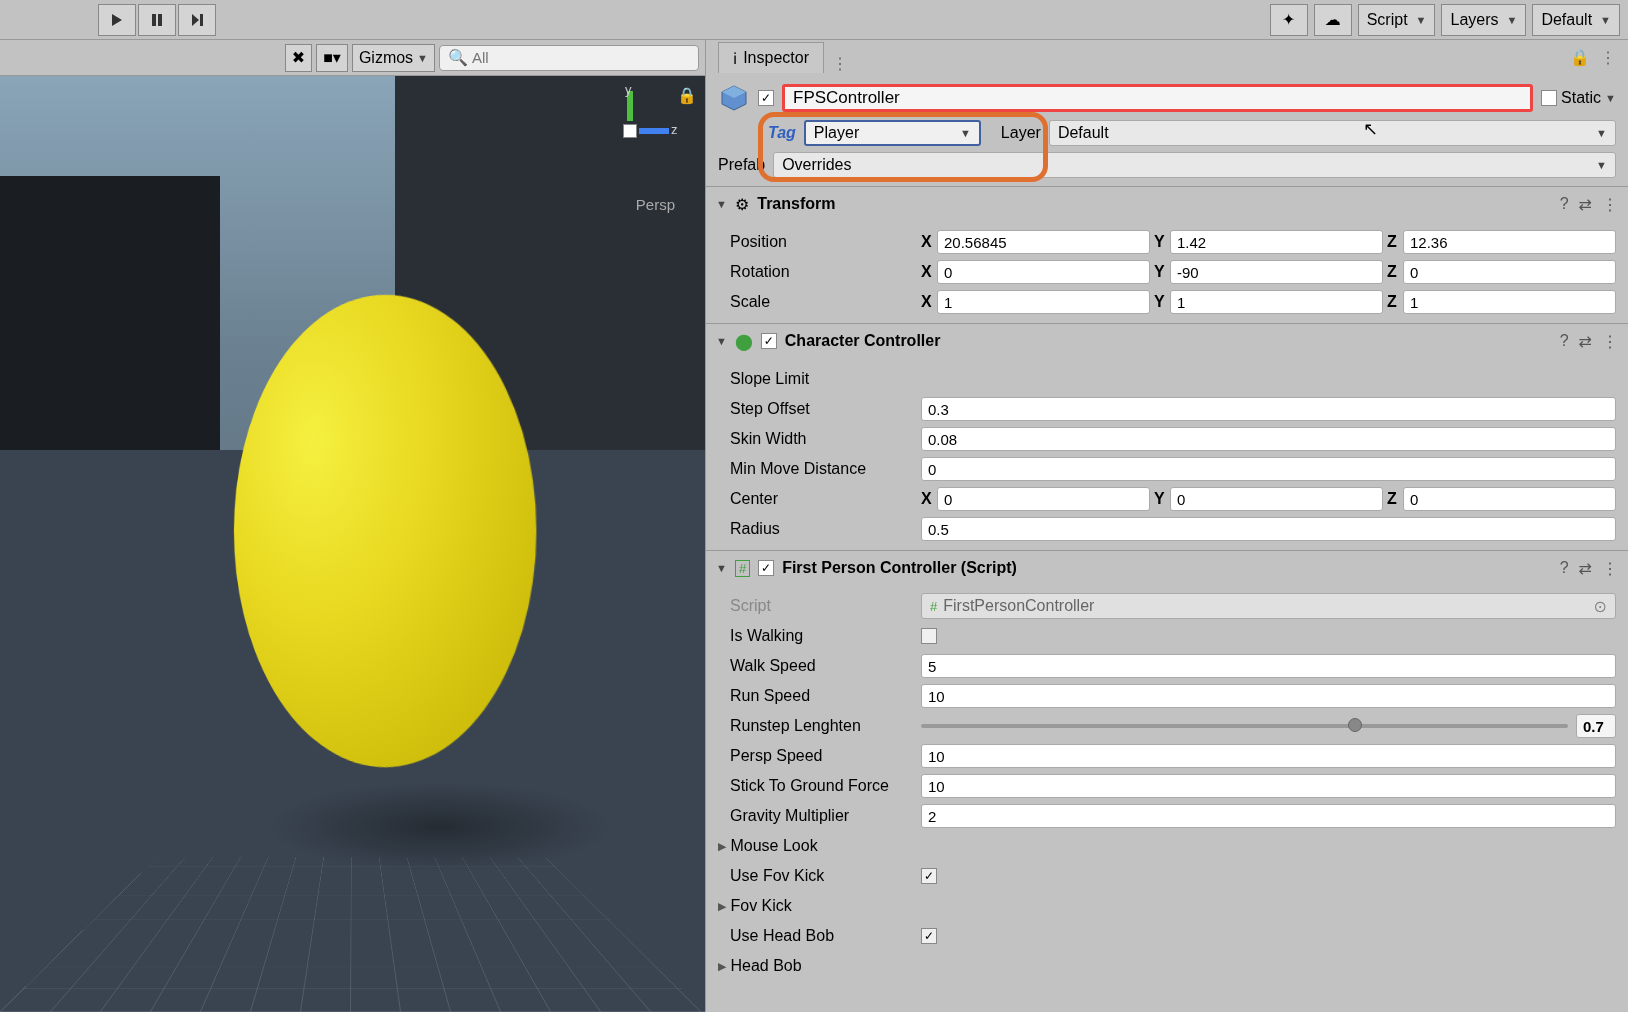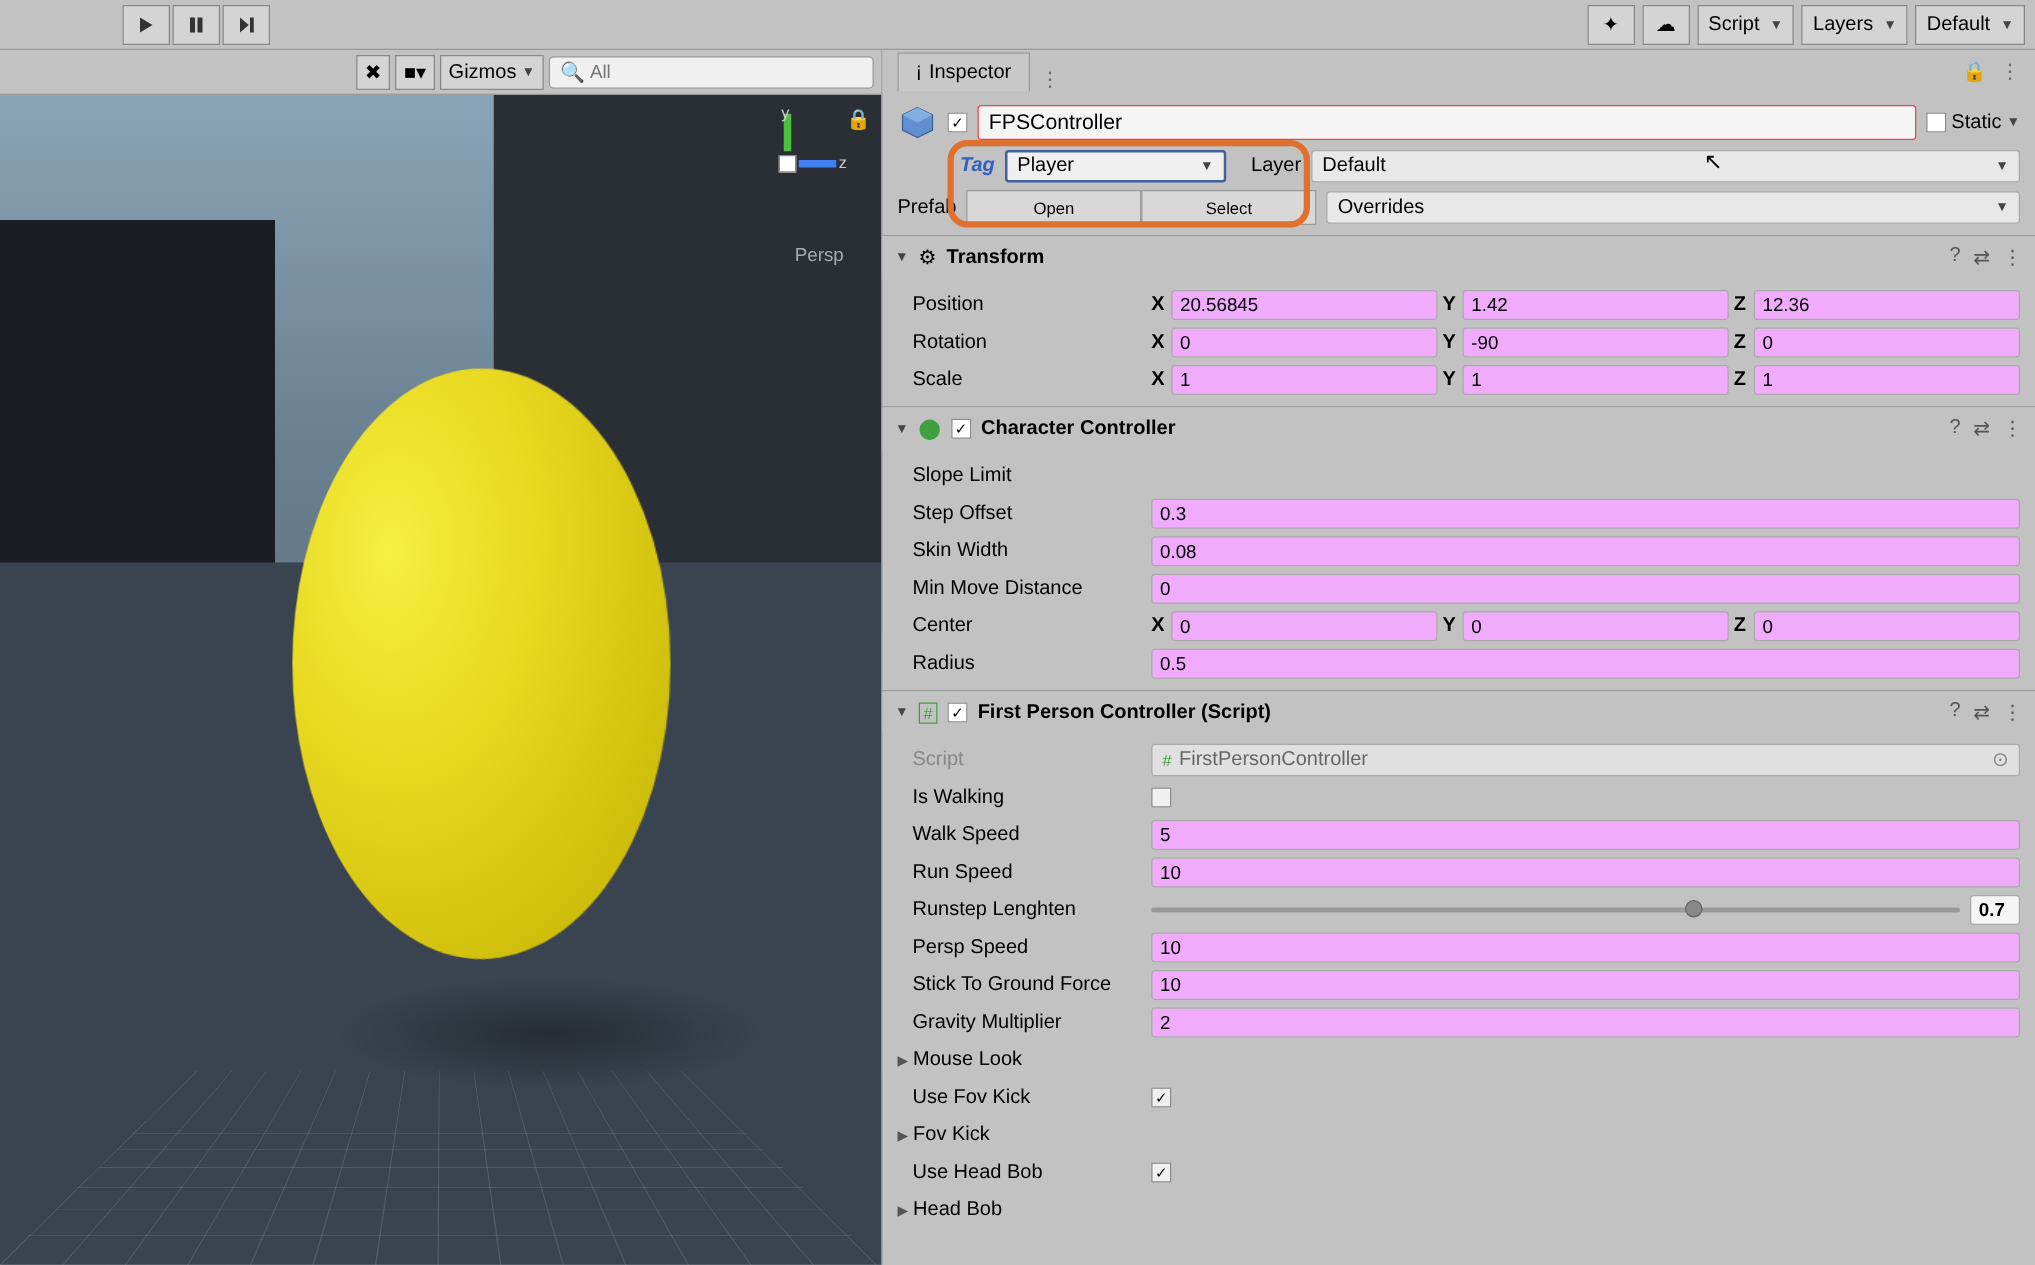--- a/index.html
+++ b/index.html
@@ -41,21 +41,21 @@
 .persp-label { position: absolute; top: 120px; right: 30px; color: #aaa; font-size: 15px; }
 .lock-icon { position: absolute; top: 10px; right: 8px; color: #888; }
 
 
 .inspector-panel { flex: 1; background: #c2c2c2; display: flex; flex-direction: column; border-left: 1px solid #999; }
 .inspector-tab { height: 34px; display: flex; align-items: center; padding: 0 12px; background: #c2c2c2; }
 .tab-active { background: #c8c8c8; border-top: 1px solid #999; border-left: 1px solid #999; border-right: 1px solid #999; padding: 4px 14px; display: flex; align-items: center; gap: 6px; }
 .inspector-header { padding: 8px 12px; display: flex; flex-direction: column; gap: 6px; }
 .header-row1 { display: flex; align-items: center; gap: 8px; }
 .cube-icon { width: 32px; height: 32px; }
-.name-input { flex: 1; height: 28px; background: #f5f5f5; border: 1px solid #ef4444; border-radius: 3px; padding: 0 8px; font-size: 17px; }
+.name-input { flex: 1; height: 28px; background: #f5f5f5; border: 3px solid #ef4444; border-radius: 3px; padding: 0 8px; font-size: 17px; }
 .static-group { display: flex; align-items: center; gap: 4px; }
 .header-row2 { display: flex; align-items: center; gap: 8px; position: relative; }
 .tag-highlight { position: absolute; top: -8px; left: 40px; width: 290px; height: 70px; border: 5px solid #e07030; border-radius: 16px; pointer-events: none; z-index: 10; }
 .tag-label { color: #3060c0; font-weight: bold; margin-left: 50px; font-style: italic; }
 .dropdown-field { height: 26px; background: #f0f0f0; border: 2px solid #4060a0; border-radius: 3px; padding: 0 8px; display: flex; align-items: center; justify-content: space-between; cursor: pointer; }
 .dropdown-plain { height: 26px; background: #e8e8e8; border: 1px solid #aaa; border-radius: 3px; padding: 0 8px; display: flex; align-items: center; justify-content: space-between; cursor: pointer; }
 .prefab-row { display: flex; align-items: center; gap: 8px; }
 .prefab-btns { display: flex; flex: 1; }
 .prefab-btn { flex: 1; height: 28px; background: #d8d8d8; border: 1px solid #999; cursor: pointer; }
 
@@ -63,21 +63,21 @@
 .component { border-top: 1px solid #999; }
 .comp-header { height: 34px; background: #c2c2c2; display: flex; align-items: center; padding: 0 10px; gap: 8px; }
 .comp-title { font-weight: bold; flex: 1; }
 .comp-icons { display: flex; gap: 10px; color: #555; }
 .comp-body { padding: 6px 12px; }
 .prop-row { display: flex; align-items: center; height: 30px; gap: 8px; }
 .prop-label { width: 195px; padding-left: 12px; }
 .prop-xyz { flex: 1; display: flex; gap: 4px; }
 .xyz-item { display: flex; align-items: center; gap: 2px; flex: 1; }
 .xyz-label { width: 14px; font-weight: bold; }
-.num-input { flex: 1; height: 24px; background: #f0abfc; border: 1px solid #aaa; border-radius: 3px; padding: 0 6px; font-size: 15px; }
+.num-input { flex: 1; height: 24px; background: #ffffff; border: 1px solid #aaa; border-radius: 3px; padding: 0 6px; font-size: 15px; }
 .prop-single { flex: 1; }
 .script-field { flex: 1; height: 26px; background: #e0e0e0; border: 1px solid #aaa; border-radius: 3px; padding: 0 8px; display: flex; align-items: center; gap: 6px; color: #666; position: relative; }
 .script-field::after { content: "⊙"; position: absolute; right: 8px; color: #888; }
 .checkbox { width: 16px; height: 16px; background: #f0f0f0; border: 1px solid #888; display: inline-flex; align-items: center; justify-content: center; font-size: 12px; }
 .checkbox.checked::after { content: "✓"; }
 .slider-row { flex: 1; display: flex; align-items: center; gap: 8px; }
 .slider-track { flex: 1; height: 4px; background: #999; position: relative; border-radius: 2px; }
 .slider-thumb { position: absolute; top: -6px; width: 14px; height: 14px; background: #888; border-radius: 50%; border: 1px solid #666; }
 .slider-val { width: 40px; height: 24px; background: #f5f5f5; border: 1px solid #aaa; border-radius: 3px; padding: 0 6px; font-size: 15px; text-align: left; display:flex; align-items:center;font-weight:bold; }
 .foldout { display: flex; align-items: center; gap: 4px; padding-left: 0; }
@@ -200,24 +200,20 @@
             <span class="tri">▼</span>
         </div>
         <span style="margin-left:12px">Layer</span>
         <div class="dropdown-plain" style="flex:1">
           <span>Default</span>
             <span class="tri">▼</span>
         </div>
       </div>
       <div class="prefab-row">
         <span>Prefab</span>
-        <div class="prefab-btns" style="max-width:280px">
-          <button class="prefab-btn">Open</button>
-          <button class="prefab-btn">Select</button>
-        </div>
         <div class="dropdown-plain" style="flex:1">
           <span>Overrides</span>
             <span class="tri">▼</span>
         </div>
       </div>
     </div>
 
     <div class="cursor-img">↖</div>
 
     <div class="component">

